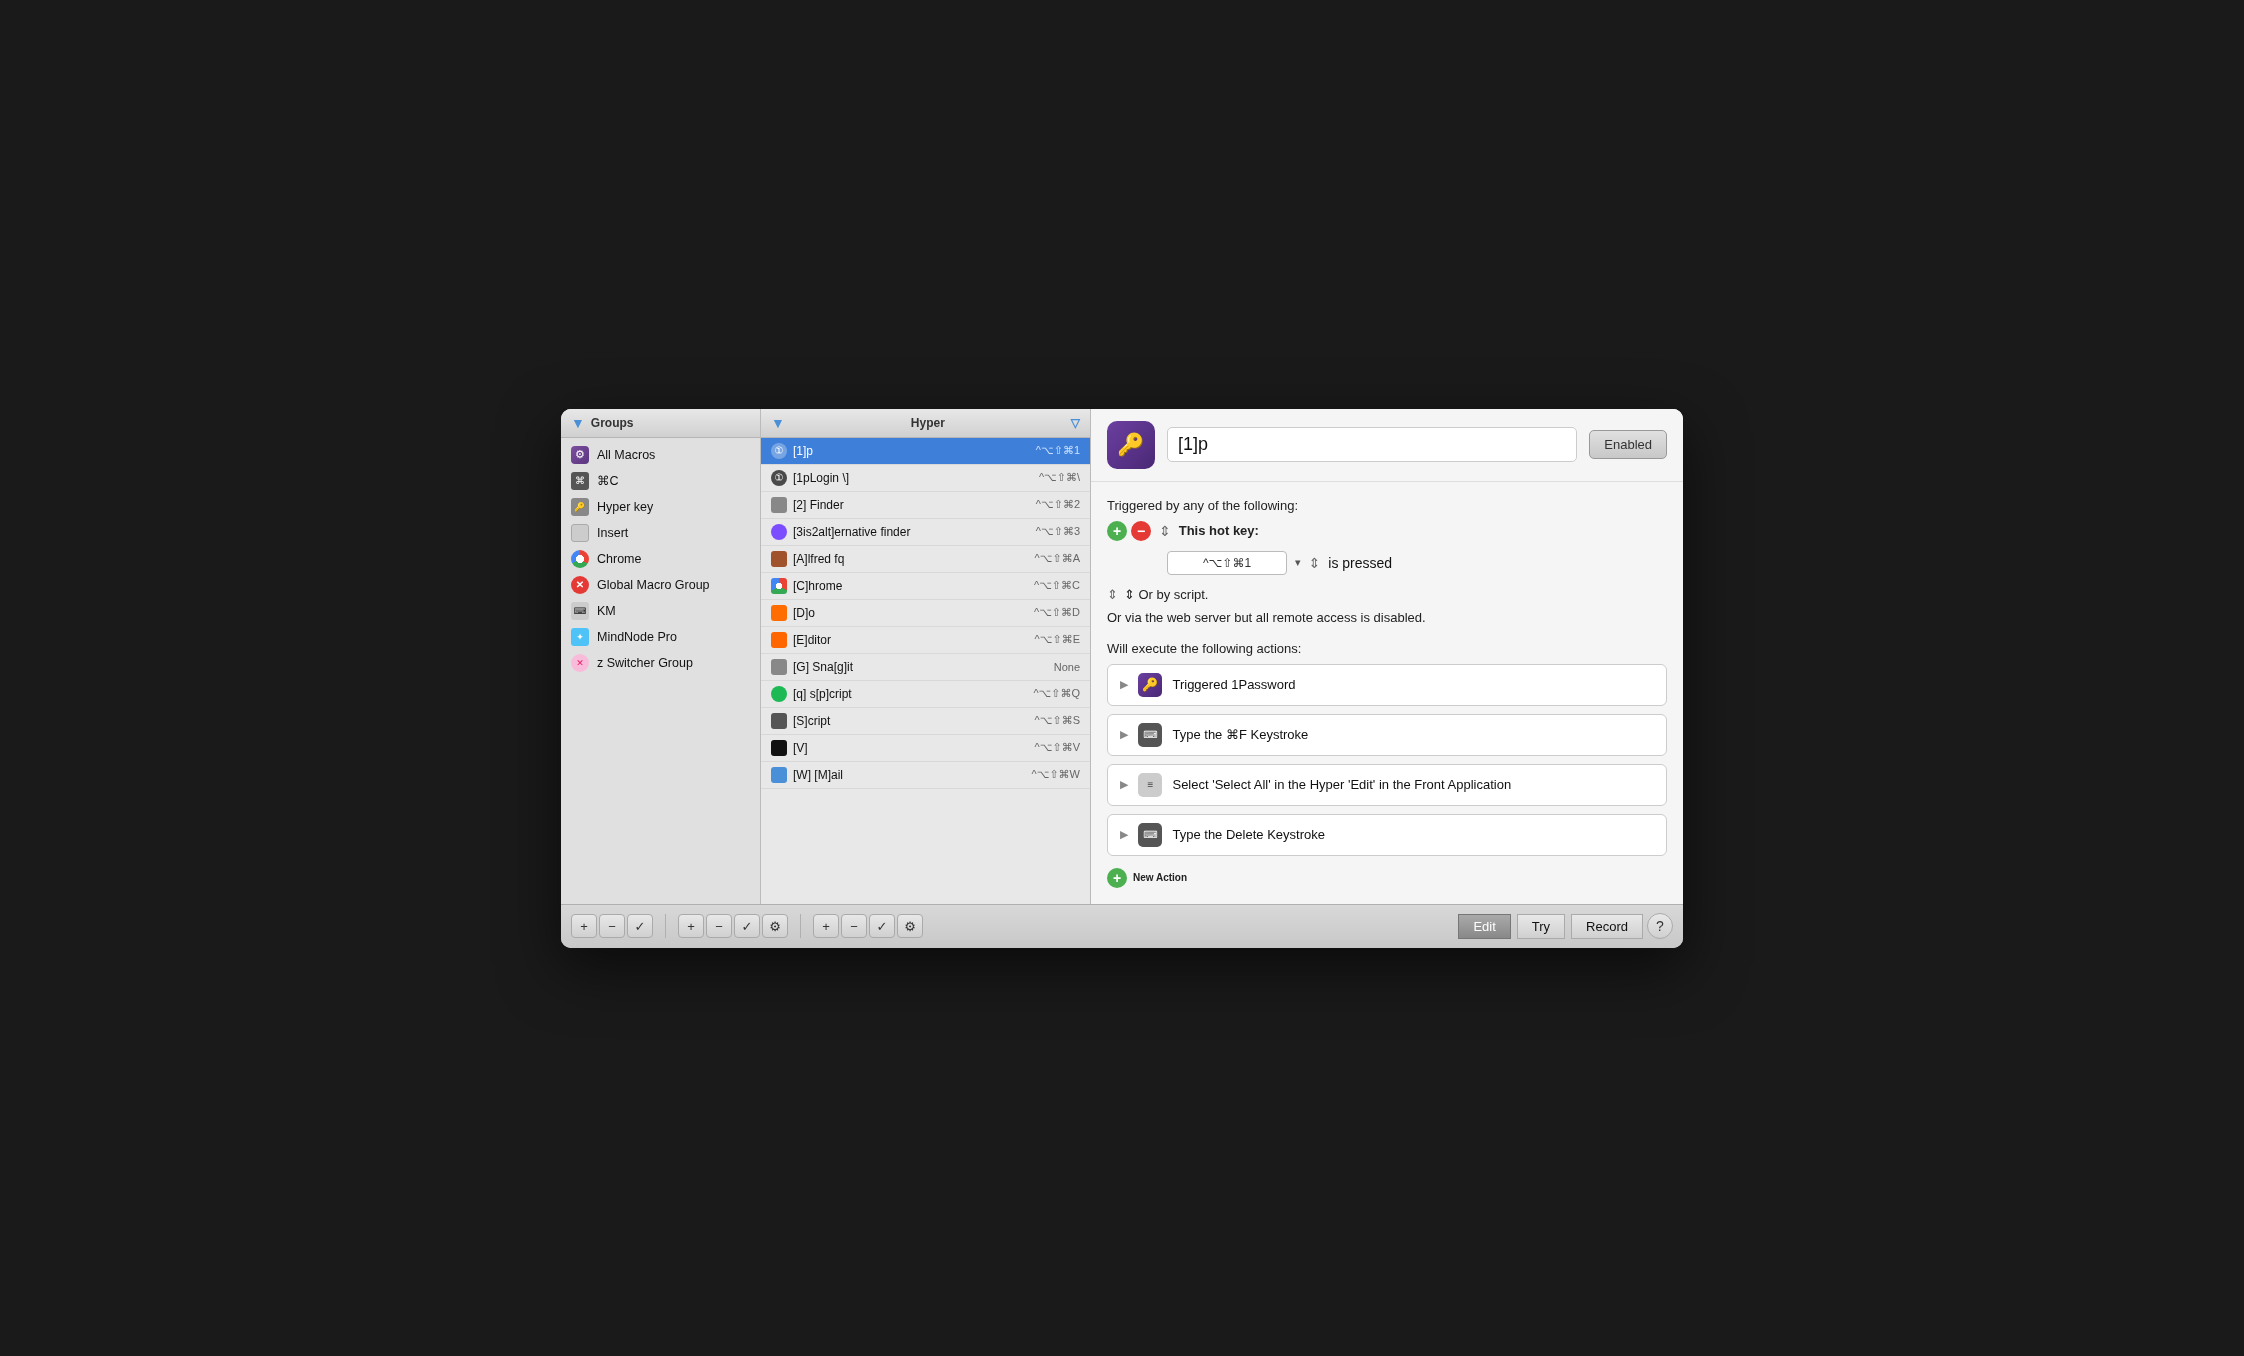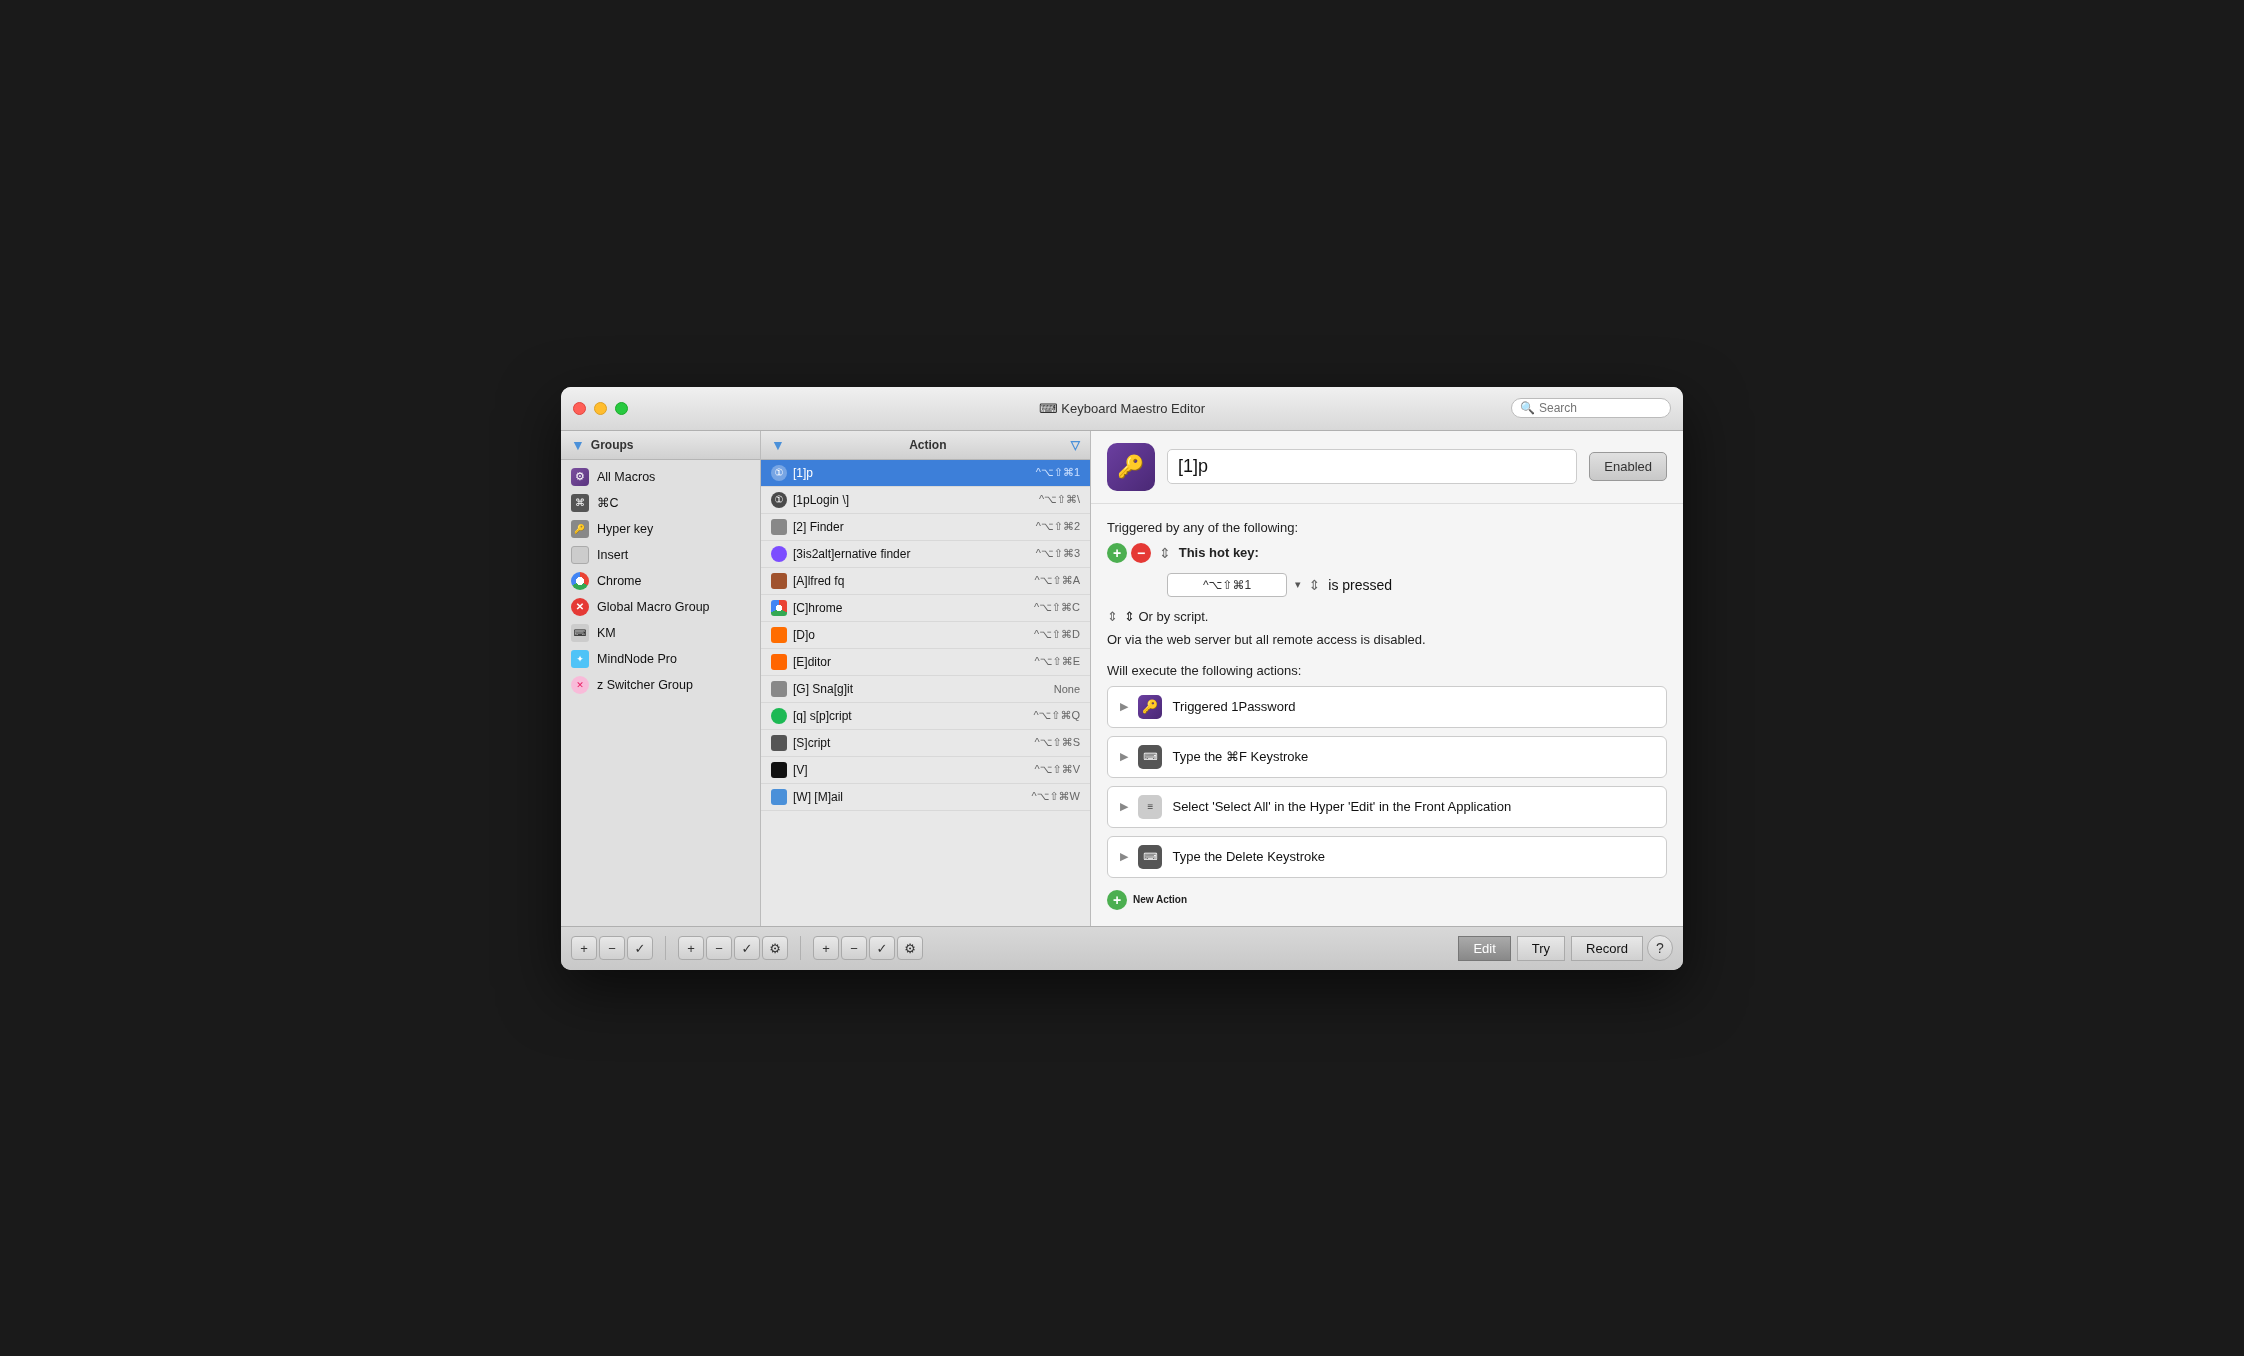--- a/index.html
+++ b/index.html
@@ -443,34 +443,20 @@
     
     ::-webkit-scrollbar { width: 6px; }
     ::-webkit-scrollbar-track { background: transparent; }
     ::-webkit-scrollbar-thumb { background: #bbb; border-radius: 3px; }
   </style>
 </head>
 <body>
 
 <div class="window">
 
-  <div class="titlebar">
-    <div class="window-buttons">
-      <button class="wbtn wbtn-close"></button>
-      <button class="wbtn wbtn-min"></button>
-      <button class="wbtn wbtn-max"></button>
-    </div>
-    <div class="titlebar-title">
-      <span>⌨ Keyboard Maestro Editor</span>
-    </div>
-    <div class="titlebar-search">
-      <span class="search-icon-small">🔍</span>
-      <input type="text" placeholder="Search" style="">
-    </div>
-  </div>
 
   <div class="main-content">
 
     <div class="groups-panel">
       <div class="panel-header">
         <span class="panel-header-filter">▼</span>
         <span>Groups</span>
       </div>
       <div class="groups-list">
 
@@ -510,21 +496,21 @@
           <div class="group-icon icon-switcher">✕</div>
           <span>z Switcher Group</span>
         </div>
 
       </div>
     </div>
 
     <div class="macros-panel">
       <div class="macros-header">
         <span class="panel-header-filter">▼</span>
-        <span>Action</span>
+        <span>Hyper</span>
         <span style="color:#4a90d9;font-size:12px;">▽</span>
       </div>
       <div class="macros-list">
 
         <div class="macro-item selected">
           <div class="macro-num-icon">①</div>
           <span class="macro-name">[1]p</span>
           <span class="macro-shortcut">^⌥⇧⌘1</span>
         </div>
         <div class="macro-item">

